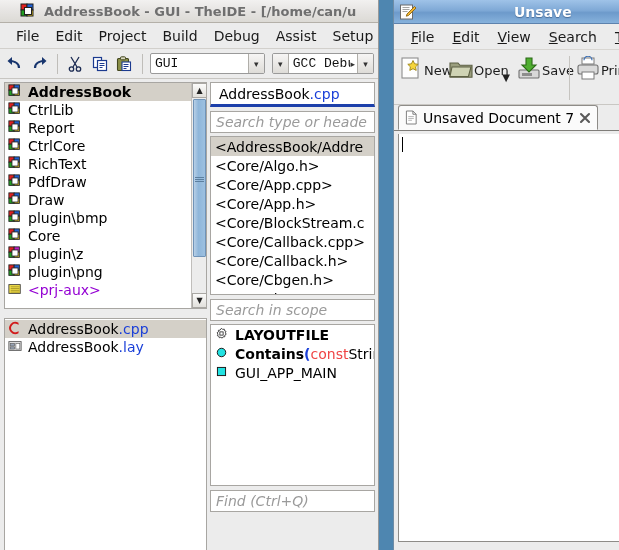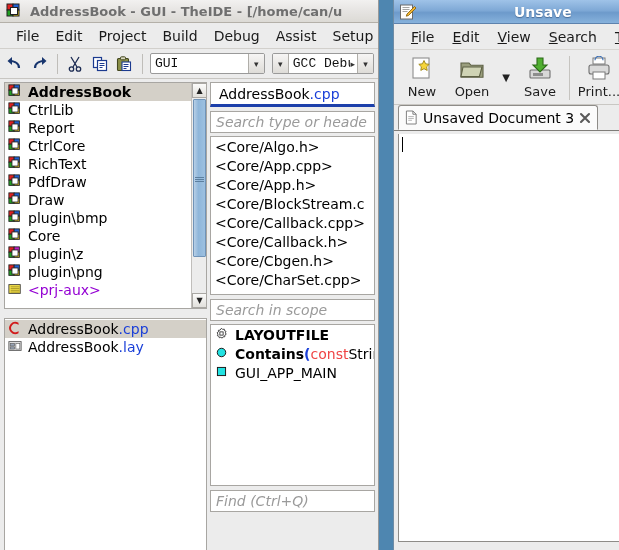--- a/index.html
+++ b/index.html
@@ -25,21 +25,21 @@
     width: 379px; height: 550px;
     background: #ececec;
     border-right: 1px solid #999;
     overflow: hidden;
   }
   .ide-titlebar {
     height: 23px;
     background: linear-gradient(to bottom, #f2f1f0 0%, #e6e4e2 50%, #dcdad5 100%);
     border-bottom: 1px solid #b4b0a8;
     display: flex; align-items: center;
-    padding-left: 6px;
+    padding-left: 20px;
     white-space: nowrap;
     overflow: hidden;
   }
   .ide-title-text {
     font-family: "DejaVu Sans", sans-serif;
     font-size: 13px;
     font-weight: bold;
     color: #6f6f6f;
     margin-left: 8px;
     letter-spacing: 0px;
@@ -253,21 +253,21 @@
   .gedit-toolbar {
     height: 55px;
     background: #ececec;
     border-bottom: 1px solid #c9c7c3;
     display:flex; align-items:flex-start;
     padding: 4px 4px 0 4px;
     gap: 2px;
   }
   .g-tb {
     width: 48px;
-    display:flex;flex-direction:column;align-items:center;
+    display:flex;align-items:center;
     padding-top:2px;
   }
   .g-tb .lbl { font-size: 13px; color:#1c1c1c; margin-top:2px; }
   .g-tb-sep { width:1px; height:44px; background:#c6c4c0; margin: 2px 3px 0 3px; }
   .g-dropdown {
     width: 16px; height: 46px;
     display:flex; align-items:center; justify-content:center;
     font-size:10px; color:#222;
   }
   .gedit-tabrow {
@@ -574,20 +574,23 @@
             <span>AddressBook</span>
               <span style="color:#1a3fd8">.cpp</span>
           </div>
         </div>
 
         <div class="search-box" style="margin-top:4px; width:165px;">
           <span>Search type or heade</span>
         </div>
 
         <div class="assist-list" style="margin-top:3px; width:165px; height:159px;">
+          <div class="assist-row sel">
+              <span>&lt;AddressBook/Addre</span>
+            </div>
           <div class="assist-row">
               <span>&lt;Core/Algo.h&gt;</span>
             </div>
           <div class="assist-row">
               <span>&lt;Core/App.cpp&gt;</span>
             </div>
           <div class="assist-row">
               <span>&lt;Core/App.h&gt;</span>
             </div>
           <div class="assist-row">
@@ -717,21 +720,21 @@
 
     <div class="gedit-tabrow">
       <div class="gedit-tab">
         <span>
           <svg width="13" height="15" viewBox="0 0 14 16">
             <path d="M1.5 1 h7 l3.5 3.5 v10.5 h-10.5 Z" fill="#fff" stroke="#777" stroke-width="1"></path>
             <path d="M8.5 1 v3.5 h3.5" fill="none" stroke="#777" stroke-width="1"></path>
             <path d="M3.5 7h6M3.5 9h6M3.5 11h4" stroke="#aaa" stroke-width="0.9"></path>
           </svg>
         </span>
-        <span>Unsaved Document 3</span>
+        <span>Unsaved Document 7</span>
         <span>
           <svg width="12" height="12" viewBox="0 0 12 12">
             <path d="M2 2 L10 10 M10 2 L2 10" stroke="#5a5a5a" stroke-width="2.1" stroke-linecap="round"></path>
           </svg>
         </span>
       </div>
     </div>
 
     <div class="gedit-textarea">
       <span class="caret"></span>

